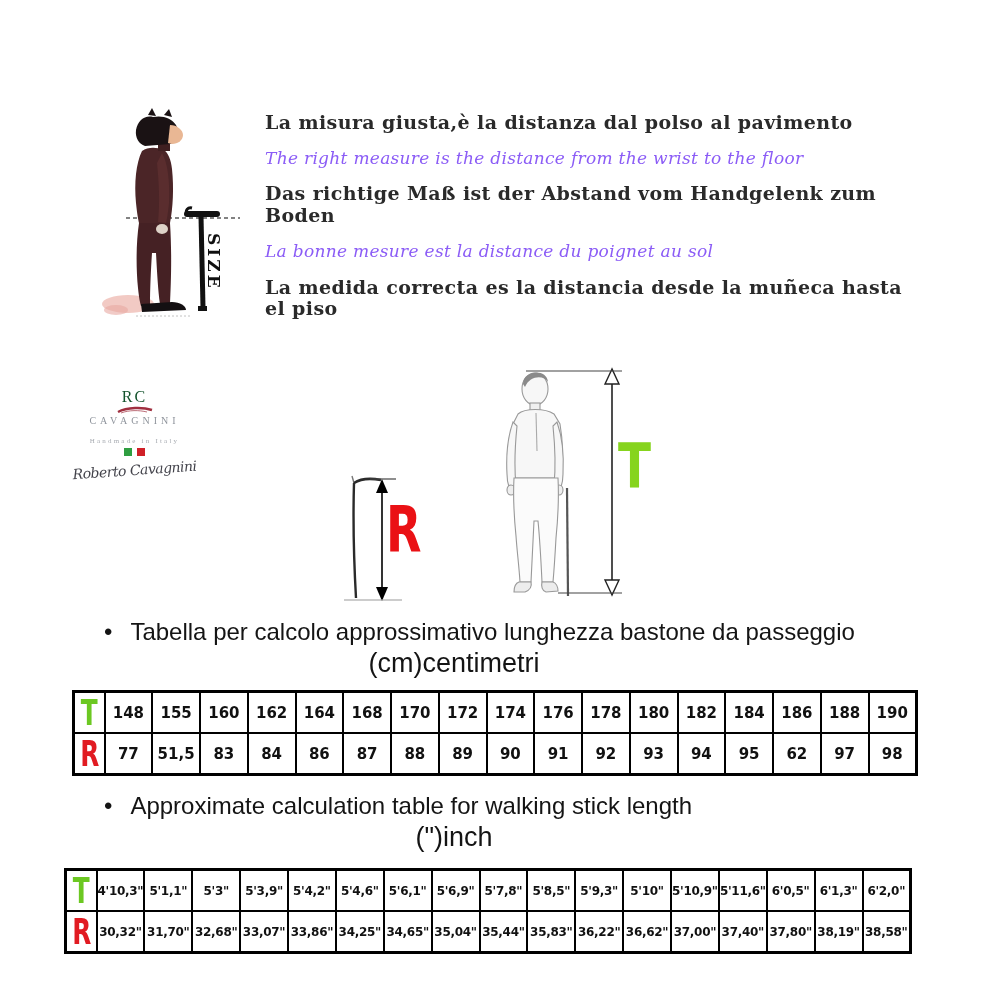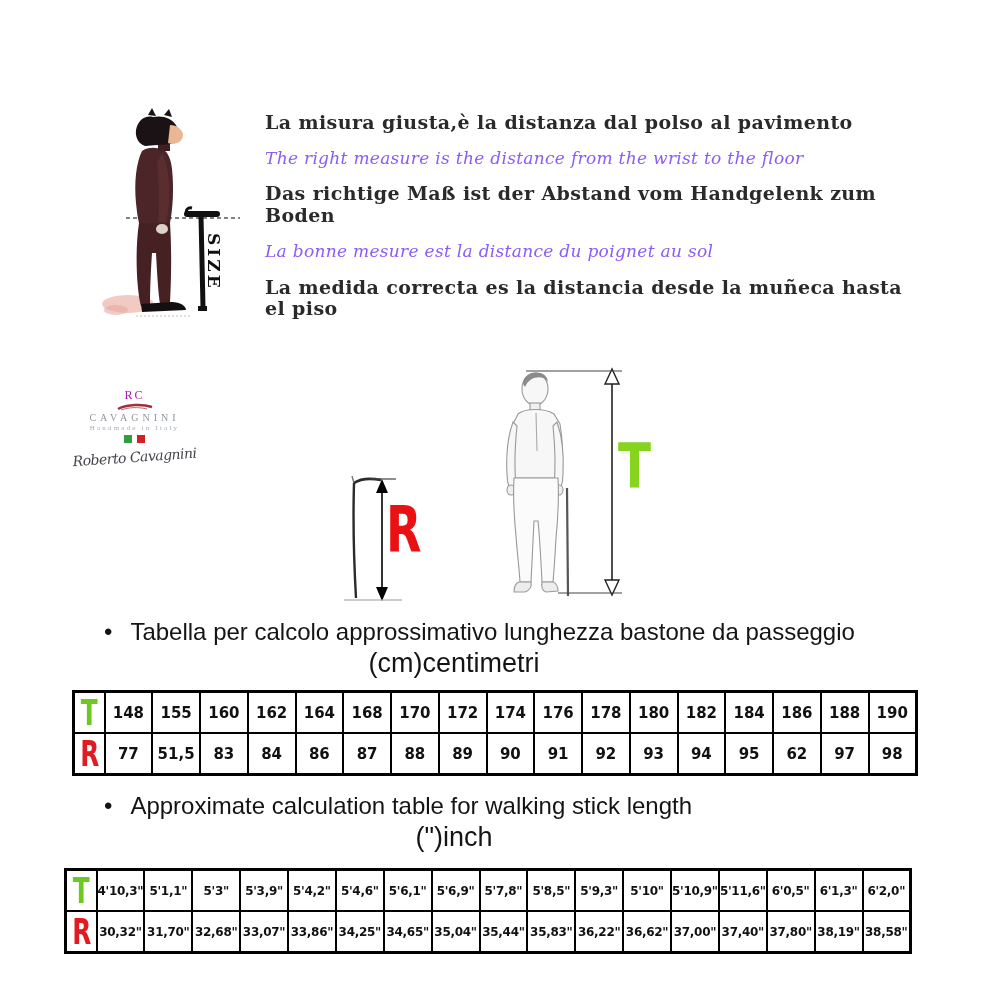--- a/index.html
+++ b/index.html
@@ -13,24 +13,24 @@
   
   .instructions { left:265px; top:112px; width:660px; text-align:left;
     font-family:"DejaVu Serif", serif; color:#2e2e2e; }
   .instructions p { margin:0 0 15px 0; line-height:1.15; }
   .ins-bold  { font-weight:bold; font-size:19px; letter-spacing:0.4px; color:#2a2a2a; }
   .ins-italic{ font-style:italic; font-size:17px; letter-spacing:0.3px; color:#8b5cf6; }
 
   
   .logo { left:52px; top:388px; width:165px; text-align:center;
     font-family:"Liberation Serif", serif; }
-  .logo .initials { font-size:12px; letter-spacing:2px; color:#a21caf; }
+  .logo .initials { font-size:16px; letter-spacing:2px; color:#14532d; }
   .logo .swoosh { display:block; margin:0 auto; }
   .logo .brandname { font-size:10px; letter-spacing:4px; color:#8f949c; margin-top:1px; }
-  .logo .tagline { font-size:7px; letter-spacing:2.2px; color:#a8acb2; margin-top:1px; }
+  .logo .tagline { font-size:7px; letter-spacing:2.2px; color:#a8acb2; margin-top:11px; }
   .logo .flags { display:flex; justify-content:center; gap:5px; margin-top:3px; }
   .logo .flag { width:8px; height:8px; }
   .flag-green { background:#2f9e41; }
   .flag-red   { background:#d02028; }
   .logo .signature { margin-top:6px; font-family:"DejaVu Serif", serif;
     font-style:italic; font-size:14px; letter-spacing:-0.5px; color:#43434b;
     transform:rotate(-4deg); }
 
   
   .big-letter { font-family:"DejaVu Sans", sans-serif; font-weight:bold;

